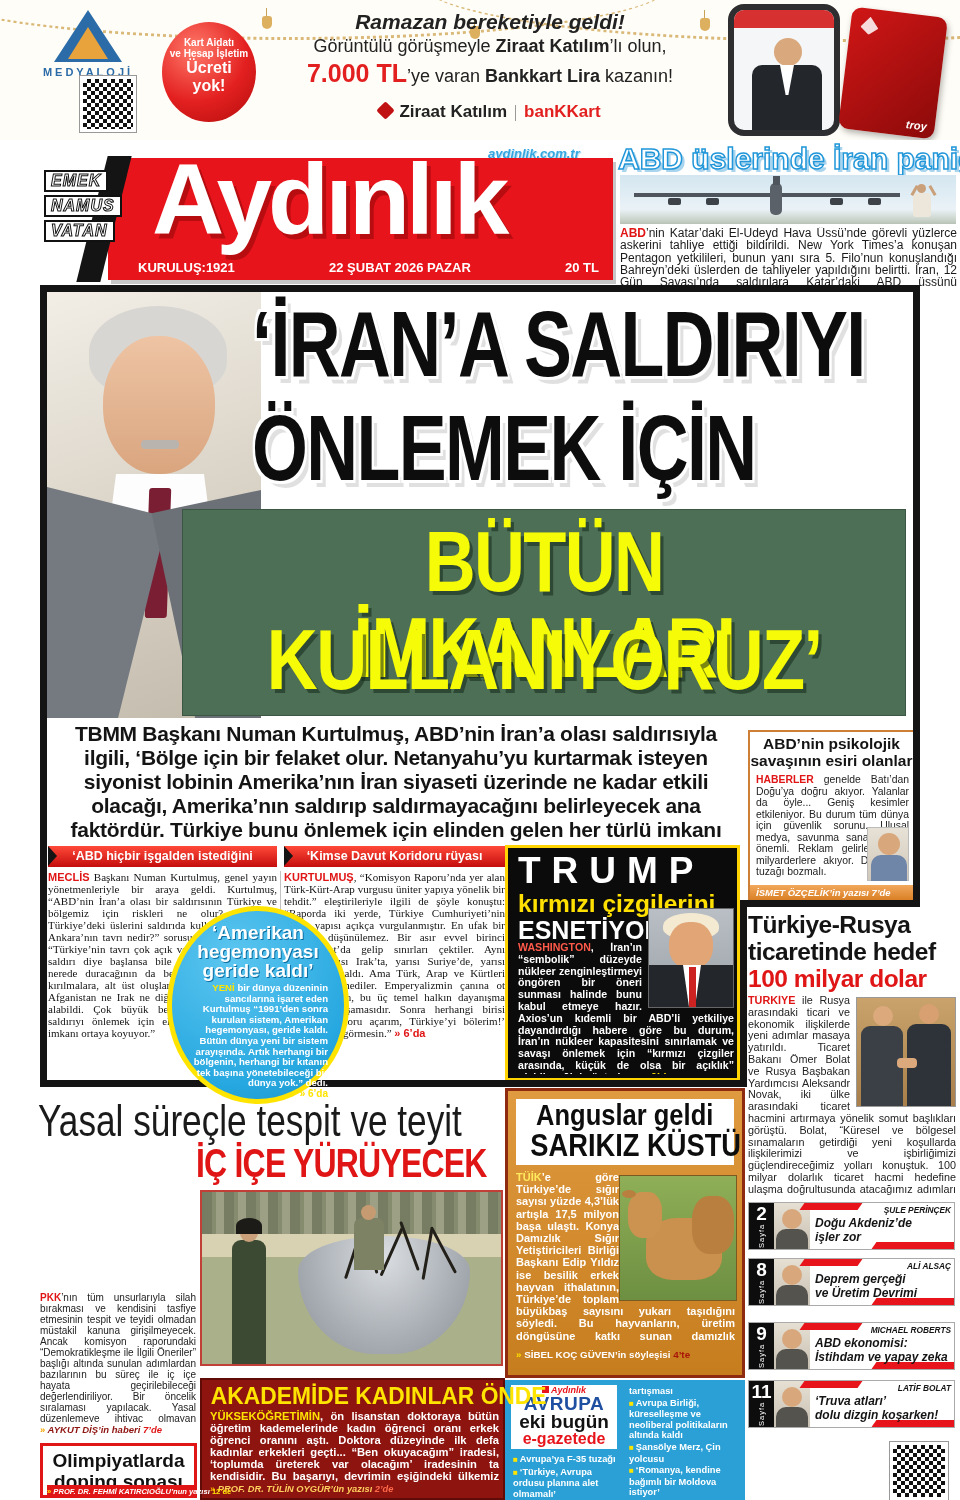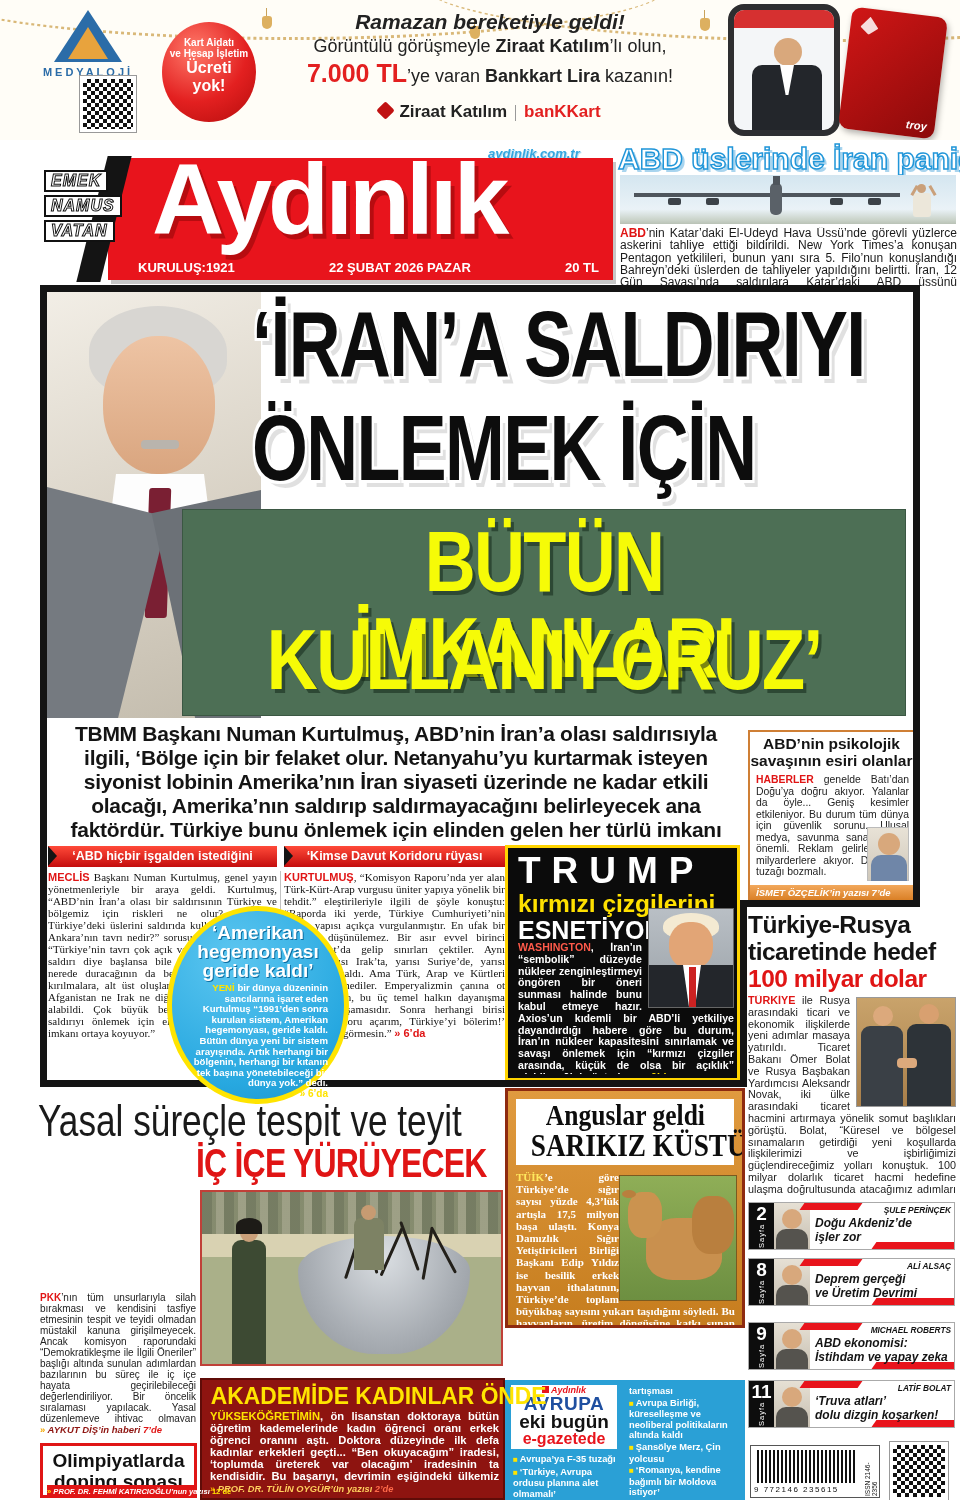--- a/index.html
+++ b/index.html
@@ -143,21 +143,21 @@
   .wp-fig1::before { content:""; position:absolute; left:8px; top:-16px; width:18px; height:18px; border-radius:50%; background:#caa07a; }
   .wp-fig1::after { content:""; position:absolute; left:4px; top:-22px; width:26px; height:16px; border-radius:50% 50% 0 0; background:#1d1b17; }
   .wp-fig2 { position:absolute; left:152px; top:26px; width:30px; height:52px; background:#7d8264; border-radius:7px 7px 0 0; }
   .wp-fig2::before { content:""; position:absolute; left:7px; top:-13px; width:15px; height:15px; border-radius:50%; background:#c79b72; }
   .dp { position:absolute; left:40px; top:1443px; width:157px; height:55px; border:3px solid #e01515; background:#fff; text-align:center; z-index:2; padding-top:4px; }
   .dp-l { font-size:19px; font-weight:700; color:#111; line-height:21px; }
   .dp-by { position:absolute; left:47px; top:1485px; width:150px; height:13px; background:#e01515; color:#fff; font-size:7.6px; font-style:italic; font-weight:700; line-height:13px; text-align:center; white-space:nowrap; z-index:3; }
   .page-yel { color:#ffe000; font-style:normal; }
 
   
-  .ang { position:absolute; left:505px; top:1088px; width:240px; height:240px; background:linear-gradient(#e09a3f,#c67d1e); border:3px solid #8e2a10; overflow:hidden; z-index:1;font-family:Liberation Serif, serif; }
+  .ang { position:absolute; left:505px; top:1088px; width:240px; height:290px; background:linear-gradient(#e09a3f,#c67d1e); border:3px solid #8e2a10; overflow:hidden; z-index:1; }
   .ang-tb { position:absolute; left:8px; top:8px; width:218px; height:66px; background:#fff; text-align:center; padding-top:1px; }
   .ang-t1 { font-size:29px; font-weight:700; line-height:30px; color:#0d0d0d; }
   .ang-t2 { font-size:31px; font-weight:700; line-height:32px; color:#0d0d0d; }
   .ang-tb span { display:inline-block; transform:scaleX(.88); white-space:nowrap; }
   .ang-b { position:absolute; left:8px; top:80px; width:219px; height:172px; color:#fff; font-weight:700; font-size:11px; line-height:12.2px; text-align:justify; overflow:hidden; }
   .ang-spacer { float:right; width:112px; height:128px; margin-left:4px; }
   .ang-photo { position:absolute; right:5px; top:84px; width:118px; height:126px; background:linear-gradient(#8fae57,#6d8f41); border:1px solid #7a5a20; overflow:hidden; }
   .cow1-body { position:absolute; left:26px; top:42px; width:76px; height:62px; background:#c9904e; border-radius:40% 40% 35% 35%; }
   .cow1-head { position:absolute; left:8px; top:16px; width:34px; height:46px; background:#cb934f; border-radius:40%; }
   .cow1-ear { position:absolute; left:2px; top:14px; width:14px; height:8px; background:#b97f3e; border-radius:50%; }
@@ -511,20 +511,15 @@
       </div>
     <div class="cphoto"></div>
     <div class="cmain">
       <div class="cstr1"></div>
       <div class="cstr2"></div>
       <div class="cname">LATİF BOLAT</div>
       <div class="ctitle"><span>‘Truva atları’</span><br><span>dolu dizgin koşarken!</span></div>
     </div>
   </div>
 
-  <div class="bc">
-    <div class="bc-bars"></div>
-    <div class="bc-digits">9 772146 235615</div>
-    <div class="bc-issn">ISSN 2146-2356</div>
-  </div>
   <div class="qr qr2"></div>
 
 </div>
 
 </body></html>

